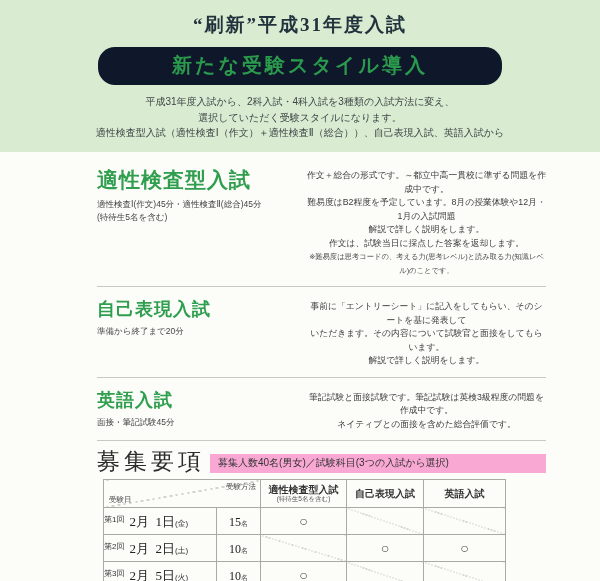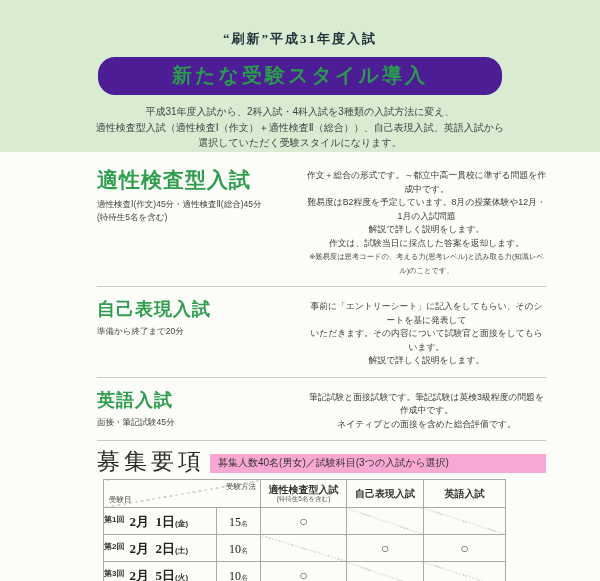--- a/index.html
+++ b/index.html
@@ -1,22 +1,22 @@
 <!DOCTYPE html>
 <html><head>
 <meta charset="utf-8">
 <style>
   html,body{margin:0;padding:0;}
   body{background:#e8e8e8;font-family:"Liberation Sans","DejaVu Sans",sans-serif;}
   .page{position:relative;width:600px;height:581px;margin:0 auto;background:#fcfcf9;overflow:hidden;color:#333;}
 
   
   .band{background:#d9ecd2;height:152px;text-align:center;padding-top:0;box-sizing:border-box;}
-  .doc-title{font-family:"Liberation Serif","DejaVu Serif",serif;font-size:13px;letter-spacing:2px;color:#22333d;padding-top:30px;font-weight:bold;}
-  .pill{display:block;width:404px;margin:9px auto 0;background:#4c1d95;border-radius:17px;padding:5px 0 6px;}
+  .doc-title{font-family:"Liberation Serif","DejaVu Serif",serif;font-size:19px;letter-spacing:2px;color:#22333d;padding-top:12px;font-weight:bold;}
+  .pill{display:block;width:404px;margin:9px auto 0;background:#0f172a;border-radius:17px;padding:5px 0 6px;}
   .pill-text{font-family:"Liberation Serif","DejaVu Serif",serif;font-size:20px;font-weight:bold;letter-spacing:3px;color:#2a9b4d;}
   .intro{margin-top:9px;font-size:10px;line-height:15.5px;color:#3e4446;}
 
   
   .content{padding:6px 54px 0 97px;}
   .exam-section{display:flex;padding:8px 0 7px;}
   .exam-left{width:210px;flex:none;}
   .exam-name{font-family:"Liberation Serif","DejaVu Serif",serif;font-weight:bold;color:#2f9e4e;font-size:21px;letter-spacing:1px;}
   .exam-name.sz2{font-size:18px;}
   .exam-sub{font-size:8.5px;color:#444;line-height:12.5px;margin-top:4px;}
@@ -30,21 +30,21 @@
   .recruit-bar{flex:1;background:#f9a8d4;color:#333;font-size:10px;padding:2px 8px 3px;margin-left:5px;white-space:nowrap;}
 
   
   table.sched{border-collapse:collapse;margin:6px 0 0 6px;width:402px;table-layout:fixed;}
   table.sched th,table.sched td{border:1px solid #a9aaa6;padding:0;}
   .corner{position:relative;height:27px;background-image:linear-gradient(to right bottom,transparent 49.6%,#a8a8a4 49.6%,#a8a8a4 50.4%,transparent 50.4%);}
   .corner .c-top{position:absolute;top:2px;right:4px;font-size:7.5px;color:#444;font-weight:normal;}
   .corner .c-bottom{position:absolute;bottom:2px;left:5px;font-size:7.5px;color:#444;font-weight:normal;}
   th.method{font-size:10px;color:#333;font-weight:bold;line-height:11px;}
   th.method .m-note{font-size:6.5px;font-weight:normal;color:#555;display:block;line-height:8px;}
-  td.roundcell{height:26px;text-align:left;padding-left:5px;white-space:pre;font-weight:bold;}
+  td.roundcell{height:26px;text-align:left;padding-left:5px;white-space:pre;}
   .round{font-size:8px;color:#333;position:relative;top:-4px;margin-right:5px;}
   .date{font-family:"Liberation Serif","DejaVu Serif",serif;font-size:13px;color:#222;white-space:pre;}
   .wday{font-size:8px;color:#333;}
   td.cap{text-align:center;}
   .cap-n{font-size:12px;font-family:"Liberation Serif","DejaVu Serif",serif;color:#222;}
   .cap-u{font-size:7px;color:#444;}
   td.mark{text-align:center;color:#4a4a4a;}
   td.mark[data-mark="slash"]{background-image:linear-gradient(to right top,transparent 49.6%,#b2b2ae 49.6%,#b2b2ae 50.4%,transparent 50.4%);}
   td.mark[data-mark="circle"]::after{content:"○";font-size:14px;line-height:26px;}
 </style>
@@ -53,22 +53,22 @@
 
 <div class="page">
 
   <div class="band">
     <div class="doc-title">“刷新”平成31年度入試</div>
     <div class="pill">
       <span class="pill-text">新たな受験スタイル導入</span>
     </div>
     <div class="intro">
       <div>平成31年度入試から、2科入試・4科入試を3種類の入試方法に変え、</div>
+      <div>選択していただく受験スタイルになります。</div>
       <div>適性検査型入試（適性検査Ⅰ（作文）＋適性検査Ⅱ（総合））、自己表現入試、英語入試から</div>
-      <div>選択していただく受験スタイルになります。</div>
     </div>
   </div>
 
   <div class="content">
 
     <div class="exam-section">
       <div class="exam-left">
         <div class="exam-name">適性検査型入試</div>
         <div class="exam-sub">
           <div>適性検査Ⅰ(作文)45分・適性検査Ⅱ(総合)45分</div>

